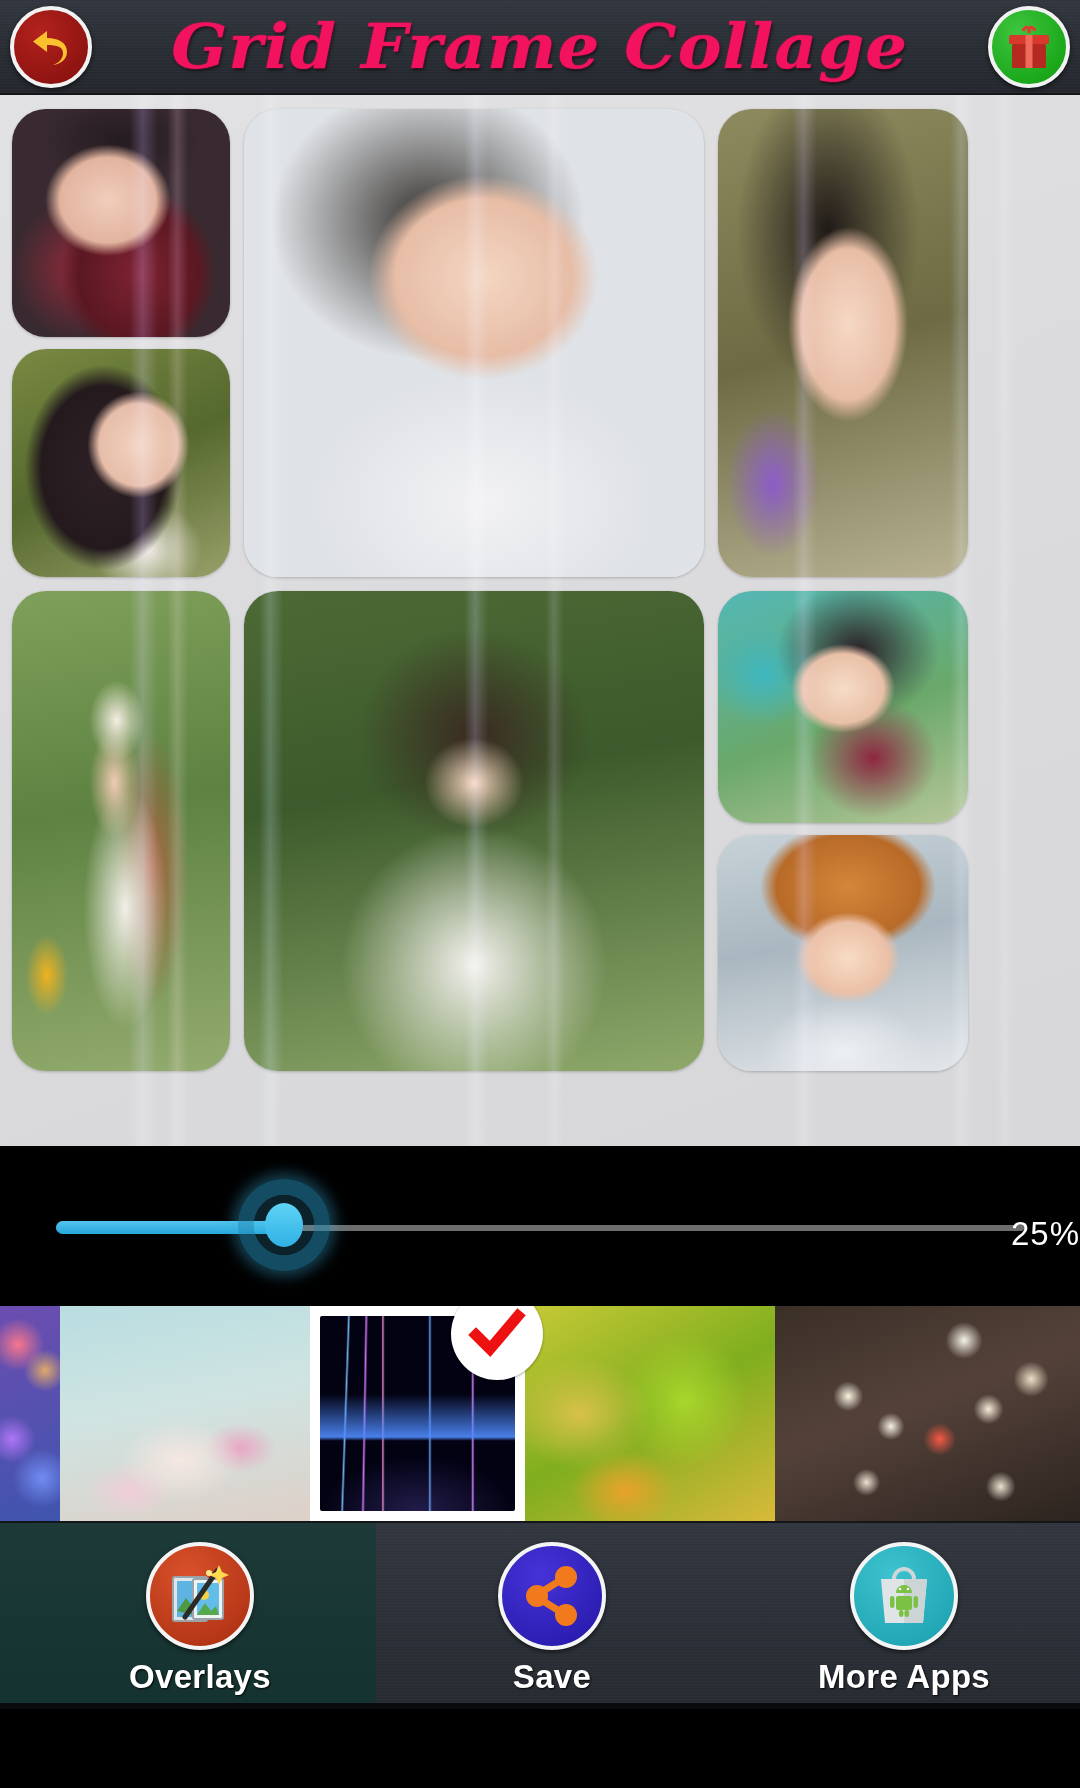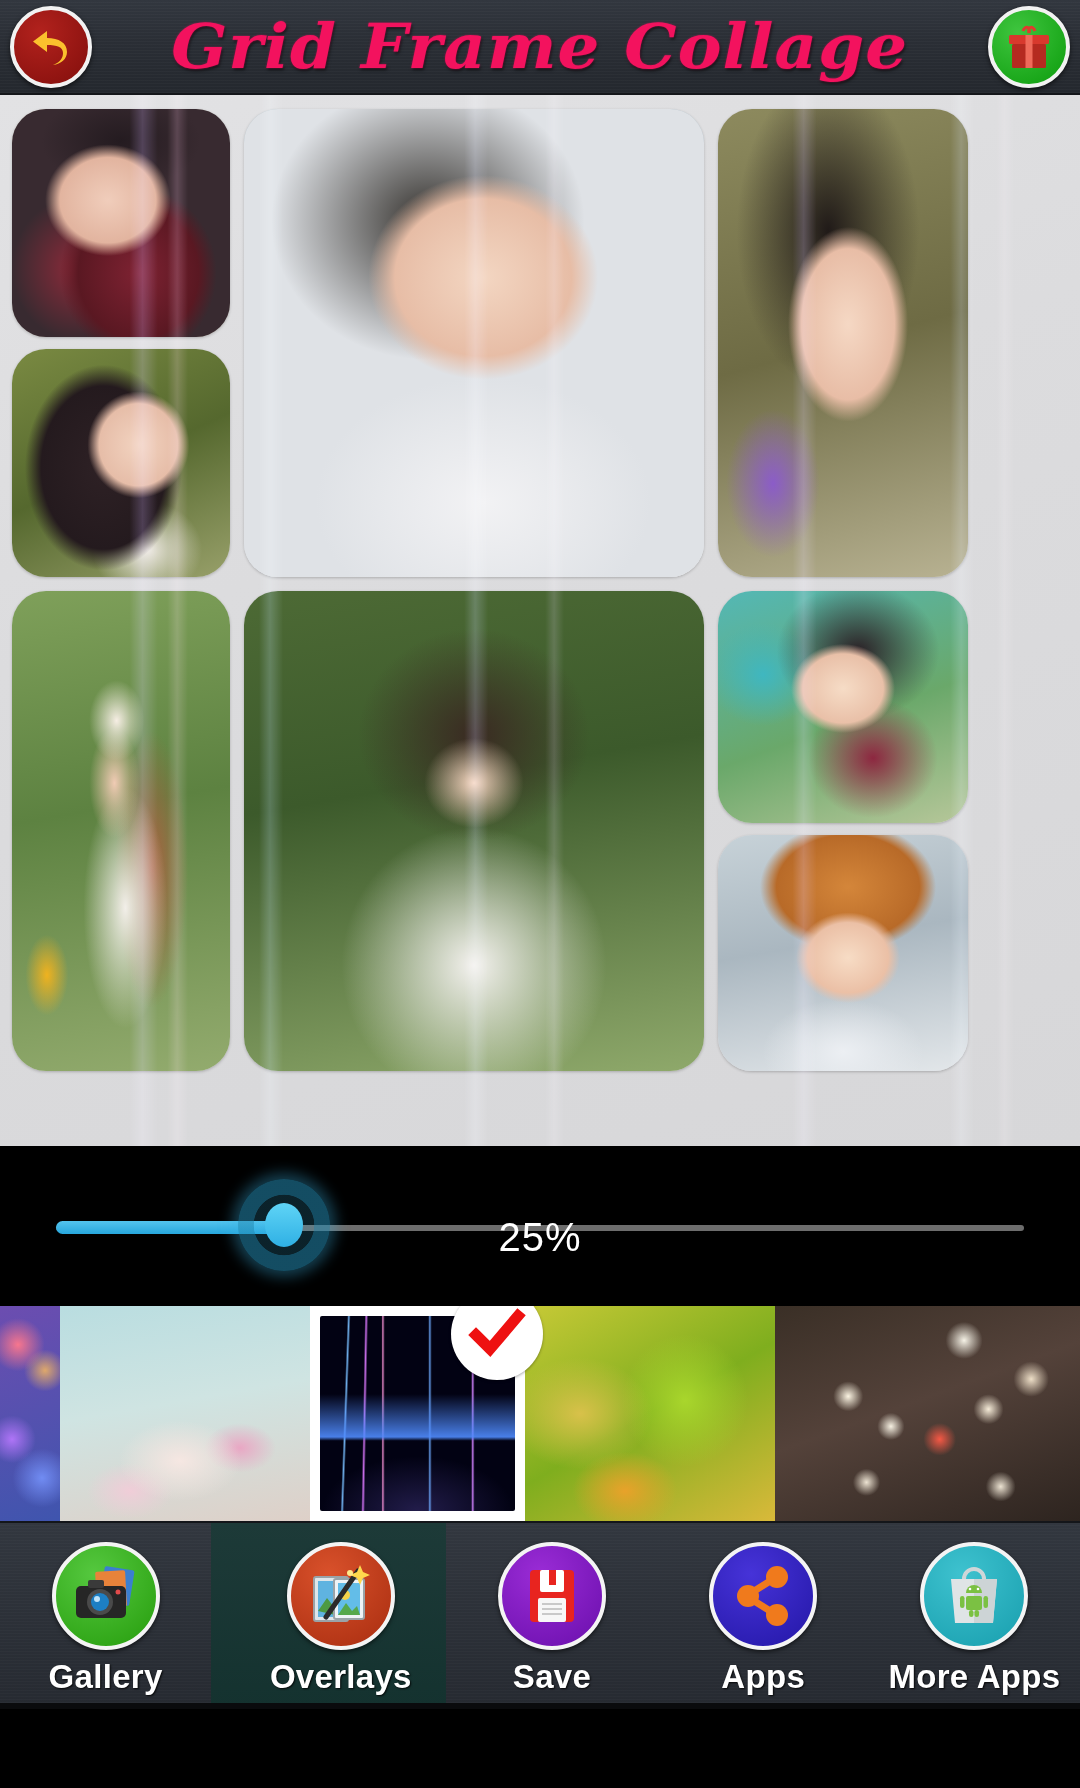--- a/index.html
+++ b/index.html
@@ -121,22 +121,22 @@
     background:radial-gradient(circle at 50% 50%, rgba(64,190,235,.18) 0 46%, rgba(36,140,180,.55) 47% 100%);
     box-shadow:0 0 14px 6px rgba(60,180,230,.35); cursor:pointer;
   }
   #slider-thumb::after{
     content:""; position:absolute; left:50%; top:50%; width:38px; height:44px;
     transform:translate(-50%,-50%); border-radius:50%;
     background:linear-gradient(180deg,#5fd4f6,#2fb0e4);
   }
   #slider-row{ position:absolute; left:0; top:78px; width:1080px; height:14px; }
   #pct-label{
-    position:absolute; left:0; top:1215px; width:1080px; text-align:center;
-    color:#ffffff; font-size:40px; font-weight:400; letter-spacing:1px;
+    position:absolute; left:0; top:1215px; width:1080px; text-align:right;
+    color:#ffffff; font-size:33px; font-weight:400; letter-spacing:1px;
     font-family:"Liberation Sans", sans-serif;
   }
 
   
   #thumb-strip{
     position:relative; width:1080px; height:215px; background:#000;
     display:flex; align-items:stretch; overflow:hidden;
   }
   .thumb{ position:relative; flex:0 0 auto; height:215px; overflow:visible; cursor:pointer; }
   .thumb .img{ position:absolute; inset:0; }
@@ -297,77 +297,50 @@
       <div class="img"></div>
     </div>
   <div class="thumb t4">
       <div class="img"></div>
     </div>
 </div>
 
 <div id="toolbar">
 
 
-  <div class="tool">
-    <div class="tool-icon ic-gallery">
-      <svg width="76" height="76" viewBox="0 0 76 76">
-        <rect x="34" y="10" width="30" height="36" rx="2" fill="#3b7fd0" transform="rotate(9 49 28)"></rect>
-        <rect x="28" y="13" width="30" height="36" rx="2" fill="#e8833a" transform="rotate(-3 43 31)"></rect>
-        <rect x="8" y="28" width="50" height="32" rx="5" fill="#262626"></rect>
-        <rect x="20" y="22" width="16" height="8" rx="2" fill="#3a3a3a"></rect>
-        <circle cx="32" cy="44" r="13" fill="#4a4a4a"></circle>
-        <circle cx="32" cy="44" r="9" fill="#1d7fc4"></circle>
-        <circle cx="29" cy="41" r="3" fill="#bfe4fb"></circle>
-        <circle cx="50" cy="34" r="2.5" fill="#e24b4b"></circle>
-      </svg>
-    </div>
-    <div class="tool-label">Gallery</div>
-  </div>
 
   <div class="tool active">
     <div class="tool-icon ic-overlays">
       <svg width="74" height="74" viewBox="0 0 74 74">
         <rect x="10" y="18" width="34" height="44" rx="2" fill="#dfe6ea" stroke="#9aa3a8" stroke-width="2"></rect>
         <rect x="14" y="22" width="26" height="36" fill="#5fb3e0"></rect>
         <path d="M14 52 l9 -13 7 9 5 -6 5 16 z" fill="#4d9a44"></path>
         <rect x="30" y="20" width="30" height="40" rx="2" fill="#eef3f6" stroke="#9aa3a8" stroke-width="2"></rect>
         <rect x="34" y="24" width="22" height="32" fill="#63bde8"></rect>
         <circle cx="41" cy="36" r="5" fill="#f4d34a"></circle>
         <path d="M34 56 l8 -12 6 8 5 -5 3 9 z" fill="#55a84c"></path>
         <path d="M54 12 L22 58" stroke="#2b2b2b" stroke-width="5" stroke-linecap="round"></path>
         <path d="M56 6 l3 7 7 3 -7 3 -3 7 -3 -7 -7 -3 7 -3 z" fill="#ffd84d"></path>
         <circle cx="46" cy="14" r="3" fill="#ffe98a"></circle>
       </svg>
     </div>
     <div class="tool-label">Overlays</div>
   </div>
 
-  <div class="tool">
-    <div class="tool-icon ic-save">
-      <svg width="68" height="68" viewBox="0 0 68 68">
-        <rect x="12" y="8" width="44" height="52" rx="4" fill="#e8241f"></rect>
-        <rect x="22" y="8" width="24" height="22" rx="2" fill="#ffffff"></rect>
-        <rect x="31" y="8" width="7" height="15" fill="#e8241f"></rect>
-        <rect x="20" y="36" width="28" height="24" rx="2" fill="#f7f7f7"></rect>
-        <path d="M24 42 h20 M24 47 h20 M24 52 h20" stroke="#c9c9c9" stroke-width="2"></path>
-      </svg>
-    </div>
-    <div class="tool-label">Save</div>
-  </div>
 
   <div class="tool">
     <div class="tool-icon ic-share">
       <svg width="70" height="70" viewBox="0 0 70 70">
         <path d="M47 17 L23 32 M23 38 L47 53" stroke="#f07a1c" stroke-width="7" stroke-linecap="round"></path>
         <circle cx="49" cy="16" r="11" fill="#f07a1c"></circle>
         <circle cx="20" cy="35" r="11" fill="#f07a1c"></circle>
         <circle cx="49" cy="54" r="11" fill="#f07a1c"></circle>
       </svg>
     </div>
-    <div class="tool-label">Apps</div>
+    <div class="tool-label">Save</div>
   </div>
 
   <div class="tool">
     <div class="tool-icon ic-more">
       <svg width="70" height="70" viewBox="0 0 70 70">
         <path d="M25 18 a10 10 0 0 1 20 0" stroke="#cfd6d8" stroke-width="4" fill="none"></path>
         <path d="M12 18 h46 l-4 44 h-38 z" fill="#dfe4e6"></path>
         <path d="M35 18 h23 l-4 44 h-19 z" fill="#cdd4d6"></path>
         <g fill="#7bc143">
           <path d="M27 32 a8 8 0 0 1 16 0 z"></path>

